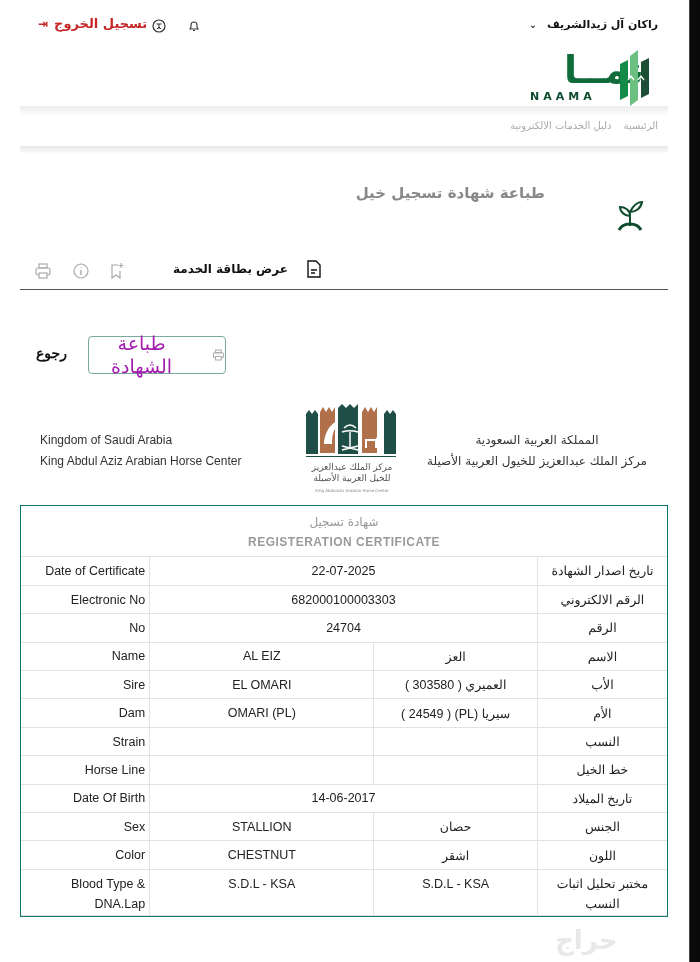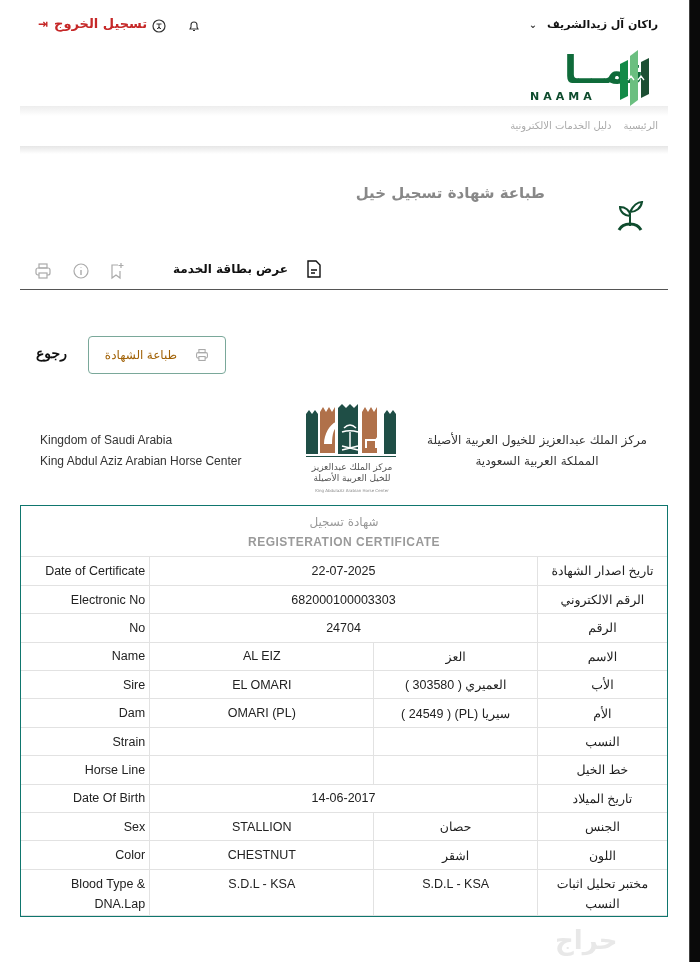--- a/index.html
+++ b/index.html
@@ -31,21 +31,21 @@
   .svc-title { position: absolute; top: 184px; right: 155px; font-size: 15px; color: #888; font-weight: bold; direction: rtl; }
   .sprout { position: absolute; top: 198px; right: 55px; width: 30px; height: 34px; }
 
   .toolrow { position: absolute; top: 258px; left: 20px; width: 648px; height: 32px; border-bottom: 1.5px solid #555; }
   .t-ico { position: absolute; top: 4px; width: 18px; height: 18px; color: #aaa; }
   .t-print { left: 14px; } .t-info { left: 52px; } .t-bm { left: 88px; }
   .svc-card { position: absolute; top: 2px; left: 153px; display: flex; align-items: center; gap: 18px; font-size: 12px; font-weight: bold; color: #111; direction: rtl; }
 
   
   .back-btn { position: absolute; top: 345px; left: 36px; font-size: 14px; font-weight: bold; color: #111; background: none; border: none; }
-  .print-btn { position: absolute; top: 336px; left: 88px; width: 138px; height: 38px; border: 1.5px solid #7aa89a; border-radius: 4px; background: #fff; color: #a16207; font-size: 12px; display: flex; align-items: center; justify-content: center; gap: 18px; direction: rtl; }
+  .print-btn { position: absolute; top: 336px; left: 88px; width: 138px; height: 38px; border: 1.5px solid #7aa89a; border-radius: 4px; background: #fff; color: #a21caf; font-size: 19px; display: flex; align-items: center; justify-content: center; gap: 18px; direction: rtl; }
 
   
   .hdr-en { position: absolute; top: 430px; left: 40px; width: 226px; font-size: 12px; color: #333; line-height: 21px; font-family: "Liberation Sans", sans-serif; }
   .hdr-ar { position: absolute; top: 430px; right: 53px; width: 220px; text-align: center; font-size: 12px; color: #333; line-height: 21px; direction: rtl; }
   .center-logo { position: absolute; top: 404px; left: 304px; width: 96px; height: 94px; }
   .center-logo .cl-ar { position: absolute; top: 58px; left: 0; width: 96px; text-align: center; font-size: 9px; color: #555; line-height: 11px; direction: rtl; }
   .center-logo .cl-en { position: absolute; top: 84px; left: 0; width: 96px; text-align: center; font-size: 4px; color: #888; }
 
   
   .cert { position: absolute; top: 505px; left: 20px; width: 648px; border: 1px solid #0f766e; }
@@ -171,22 +171,22 @@
     <path d="M62 44 v-8 h10 v8 M72 36 l3-4" stroke="#fff" stroke-width="2" fill="none"></path>
     <rect x="2" y="52" width="90" height="1" fill="#1f4e46"></rect>
   </svg>
   <div class="cl-ar">
     <div>مركز الملك عبدالعزيز</div>
     <div>للخيل العربية الأصيلة</div>
   </div>
   <div class="cl-en">King Abdulaziz Arabian Horse Center</div>
 </div>
 <div class="hdr-ar">
+  <div>المملكة العربية السعودية</div>
   <div>مركز الملك عبدالعزيز للخيول العربية الأصيلة</div>
-  <div>المملكة العربية السعودية</div>
 </div>
 
 <div class="cert">
   <div class="cert-title">
     <span class="ar">شهادة تسجيل</span>
     <span class="en">REGISTERATION CERTIFICATE</span>
   </div>
   <table>
     <tbody>
         <tr>

